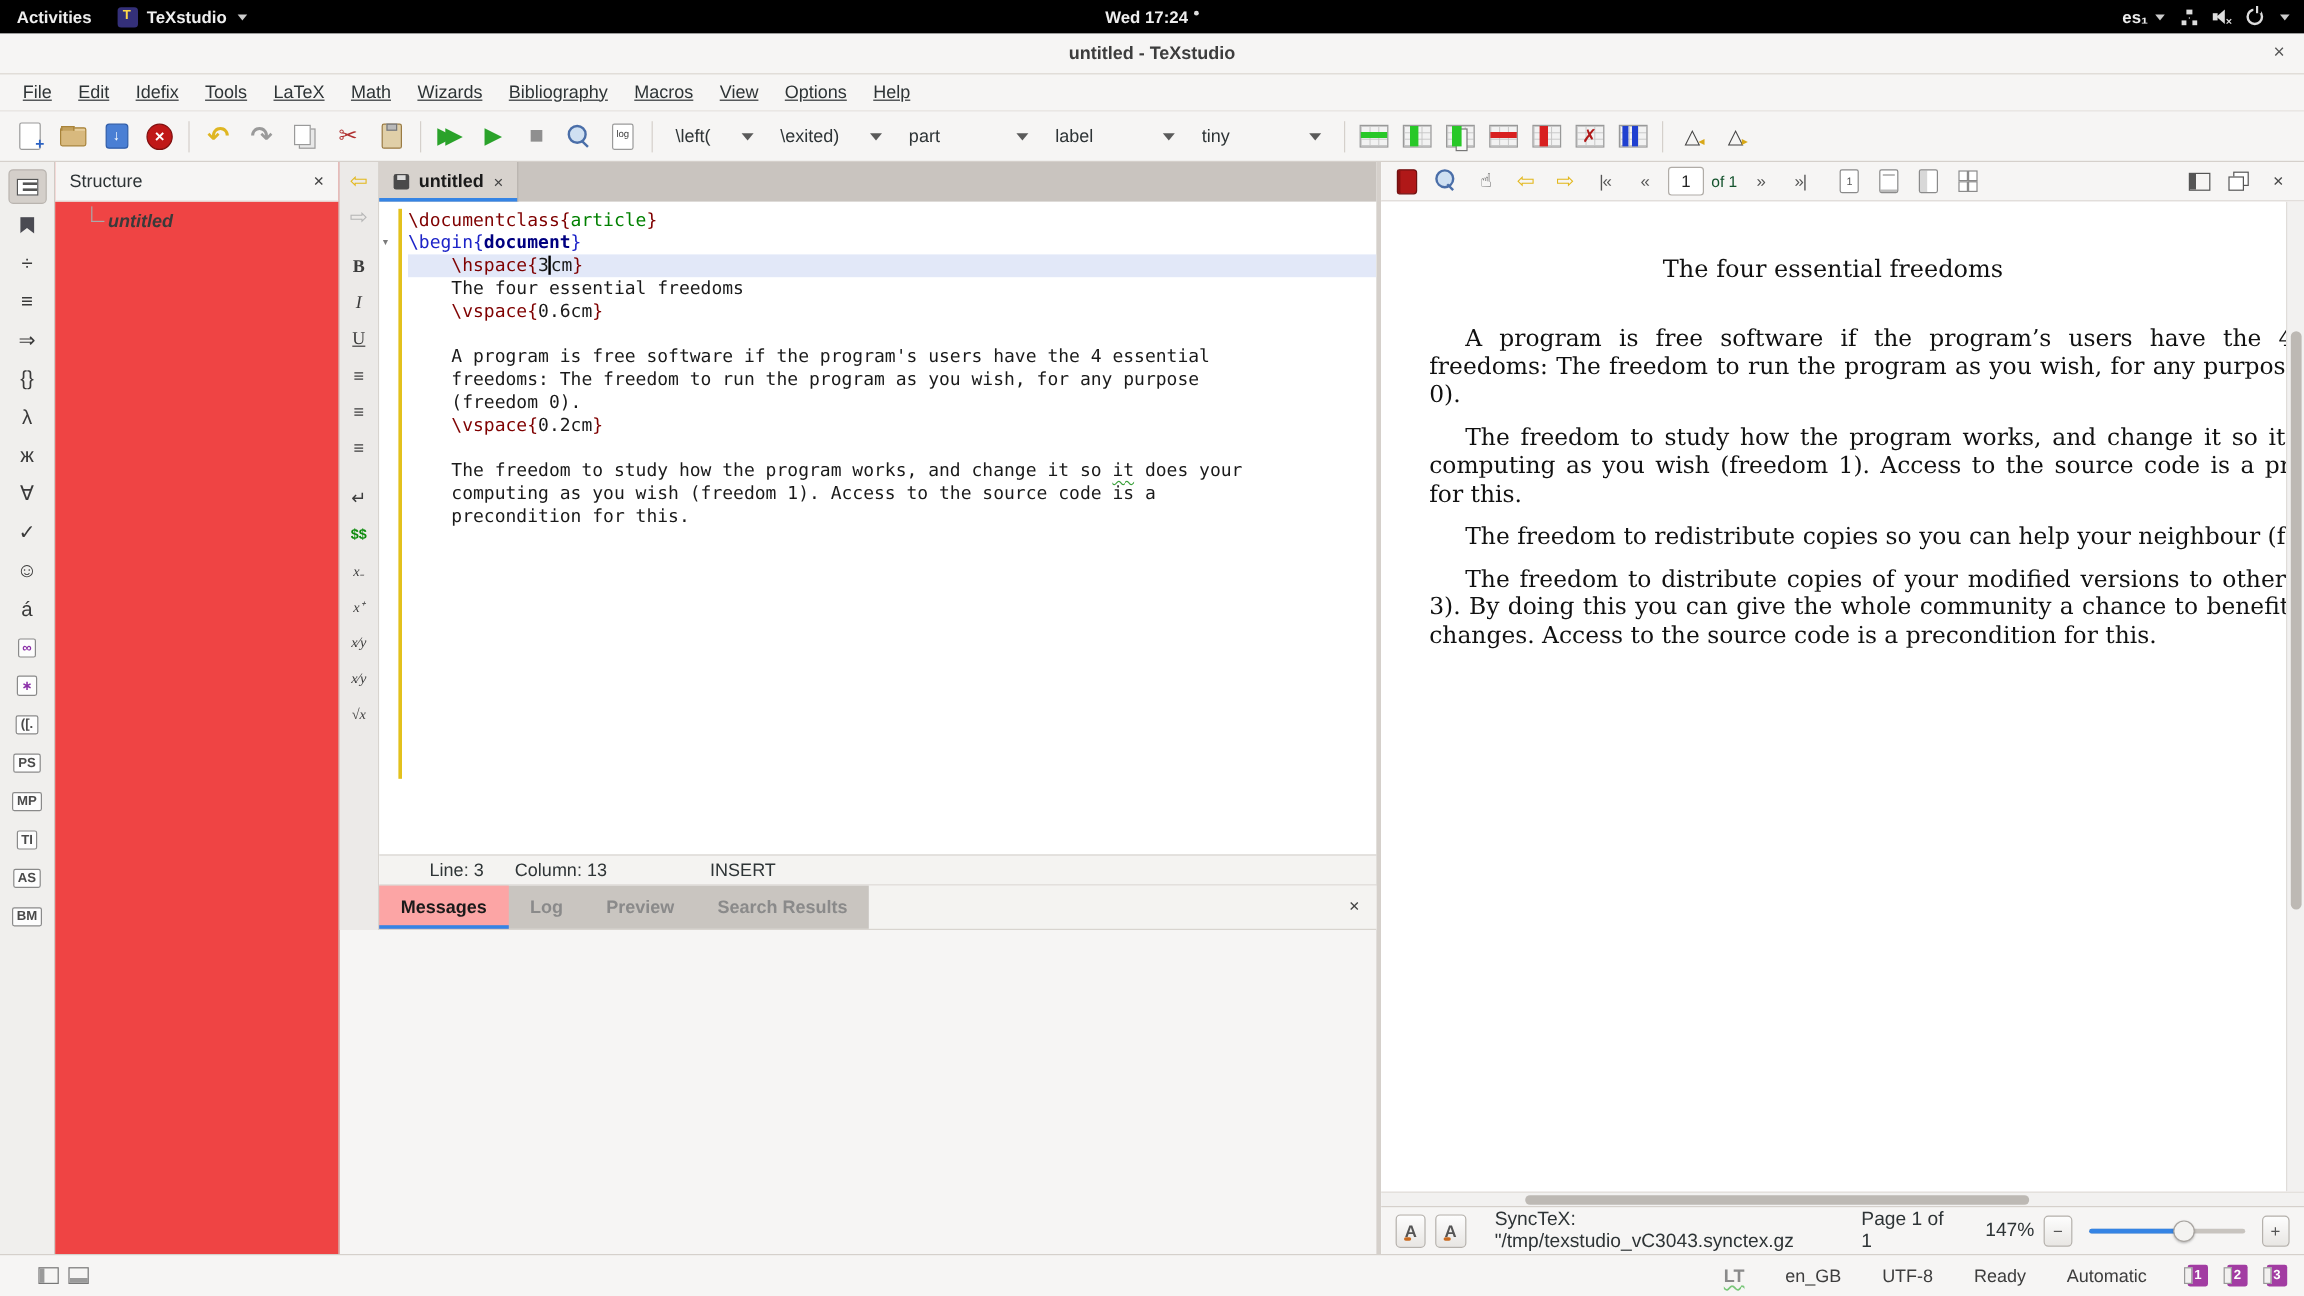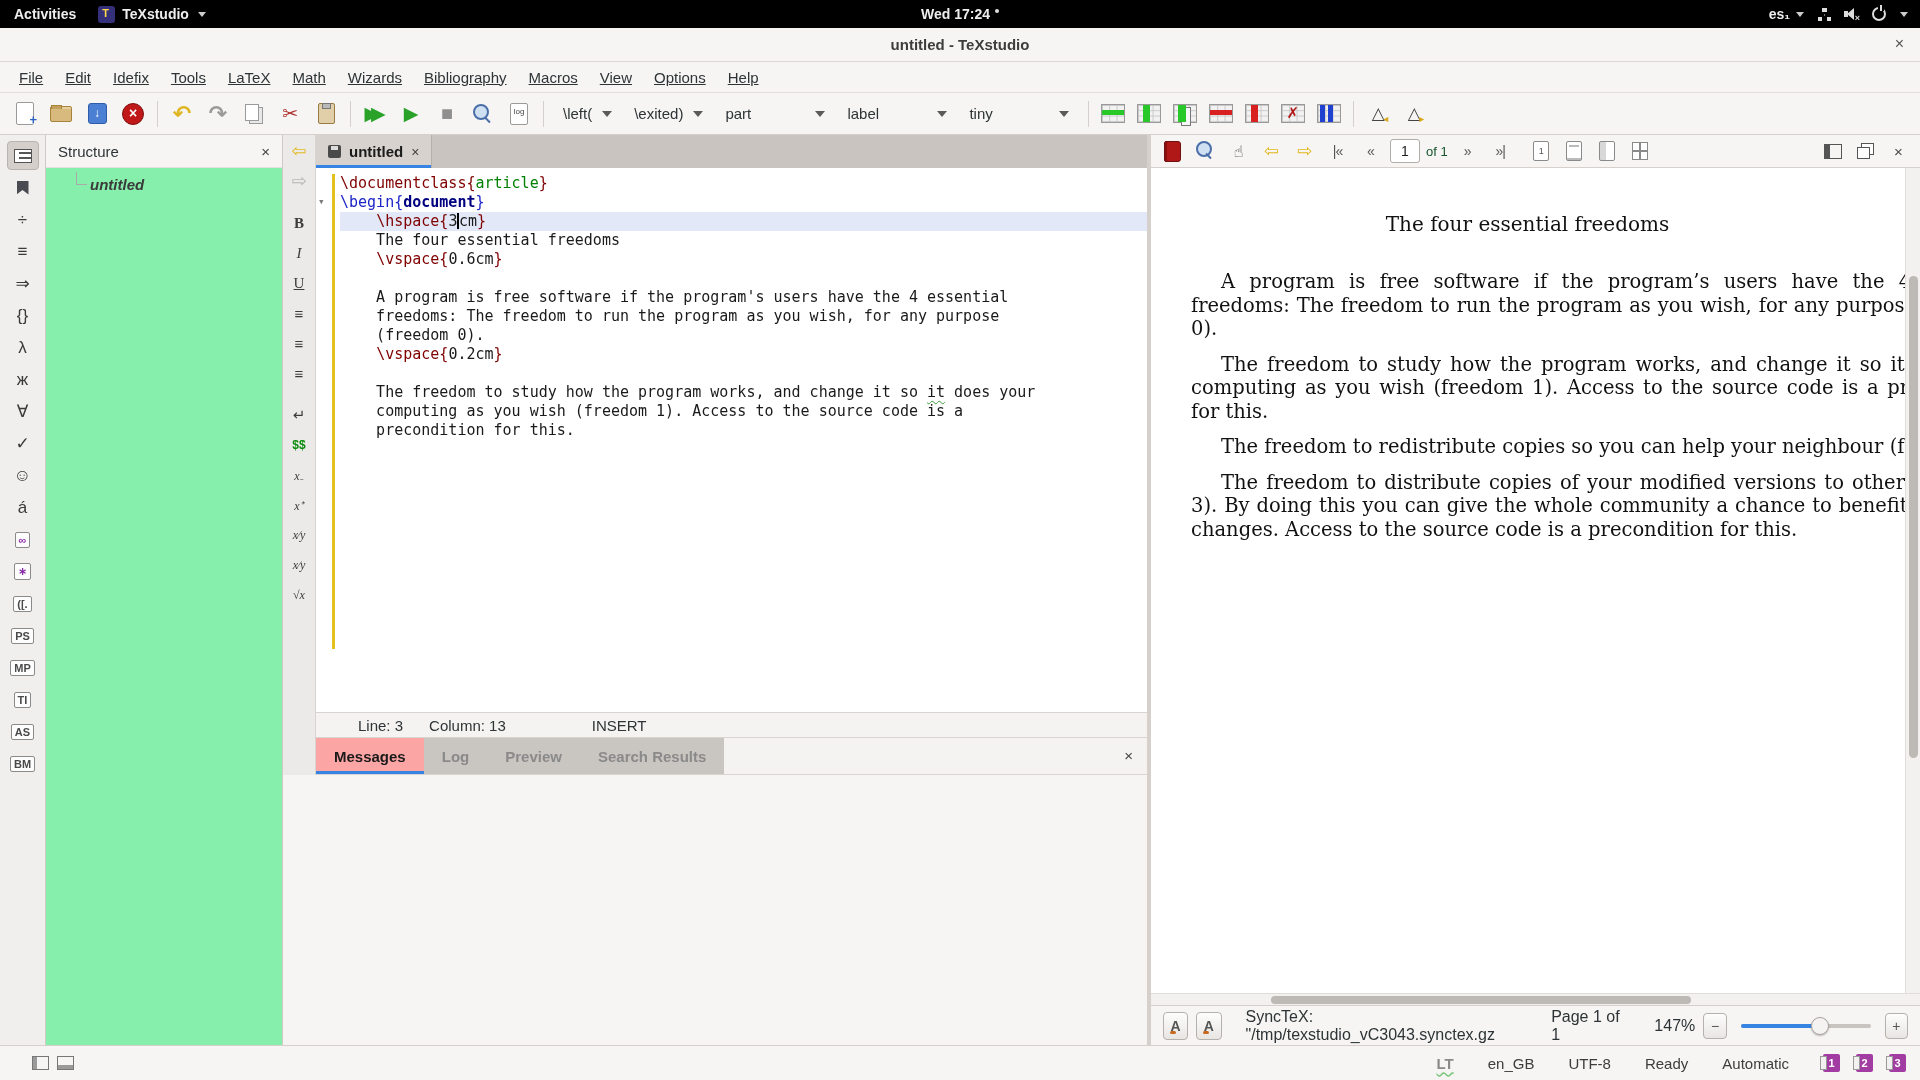--- a/index.html
+++ b/index.html
@@ -63,21 +63,21 @@
   .ico.save::after { content:"↓"; position:absolute; color:#fff; font-size:12px; font-weight:700; top:6px; }
   .ico.stop::before { content:""; width:20px; height:20px; border-radius:50%; background:#c01818; border:1px solid #7f0f0f; }
   .ico.stop::after { content:"×"; position:absolute; color:#fff; font-weight:700; font-size:14px; top:5px; }
   .ico.copy::before { content:""; width:12px; height:15px; background:#fff; border:1px solid #9a9a9a; box-shadow:4px 3px 0 -1px #e8e8e8, 4px 3px 0 0 #9a9a9a; margin:-3px 0 0 -4px; }
   .ico.paste::before { content:""; width:15px; height:19px; background:#e0cfa8; border:1px solid #9a7b43; border-radius:2px; }
   .ico.paste::after { content:""; position:absolute; top:3px; width:7px; height:4px; background:#b9b9b9; border:1px solid #777; }
   .ico.magnifier::before { content:""; width:12px; height:12px; border:2px solid #4a6ea8; border-radius:50%; background:#cfe0f2; margin:-4px 0 0 -4px; }
   .ico.magnifier::after { content:""; position:absolute; width:7px; height:2px; background:#4a6ea8; transform:rotate(45deg); right:7px; bottom:7px; }
   .ico.log::before { content:""; width:16px; height:20px; background:#fff; border:1px solid #9a9a9a; border-radius:2px; }
   .ico.log::after { content:"log"; position:absolute; font-size:8px; color:#444; top:7px; }
-  .combo { display:flex; align-items:center; gap:10px; padding:4px 10px; font-size:15px; color:#2e3436;text-align:center; }
+  .combo { display:flex; align-items:center; gap:26px; padding:4px 10px; font-size:15px; color:#2e3436;text-align:center; }
   .combo .cd { width:0; height:0; border-left:5px solid transparent; border-right:5px solid transparent; border-top:6px solid #5a5a5a; }
   .combo.wide { min-width:120px; justify-content:space-between; }
   .ico.tblico::before { content:""; width:22px; height:17px; border:1px solid #999;
     background-image:linear-gradient(#c6c6c6 1px, transparent 1px), linear-gradient(90deg,#c6c6c6 1px, transparent 1px);
     background-size:7.3px 5.3px; background-color:#f2f2f2; }
   .ico.tblico::after { content:""; position:absolute; }
   .ico.grow::after { left:4px; top:10px; width:22px; height:5px; background:#28c828; }
   .ico.gcol::after { left:9px; top:5px; width:7px; height:17px; background:#28c828; }
   .ico.gpaste::after { left:8px; top:5px; width:8px; height:17px; background:#28c828; box-shadow:4px 3px 0 0 #f7f7f7, 4px 3px 0 1px #777; }
   .ico.rrow::after { left:4px; top:10px; width:22px; height:5px; background:#d82020; }
@@ -90,21 +90,21 @@
   
   .main-row { display:flex; height:910px; }
   .dock-strip { width:46px; background:#f0efed; border-right:1px solid #cfcac5; display:flex; flex-direction:column; align-items:center; padding-top:6px; gap:3px; }
   .dock-ico { width:32px; height:29px; display:flex; align-items:center; justify-content:center; font-size:17px; color:#3a3a3a; border-radius:4px; }
   .dock-ico.sel { background:#d4cfca; border:1px solid #b9b4af; }
   .dock-ico.boxed span { border:1px solid #8a8a8a; border-radius:2px; font-size:11px; font-weight:700; color:#4a4a4a; padding:1px 3px; background:#fdfdfd; }
   .dock-ico.purple span { color:#8b2fa8; }
   .dock-ico.structico span { display:block; width:18px; height:14px; border:1px solid #555; background:linear-gradient(#555 2px, transparent 2px) 4px 2px/12px 4px no-repeat, linear-gradient(#555 2px, transparent 2px) 4px 7px/12px 4px no-repeat, #fff; }
   .dock-ico.bkm span { display:block; width:12px; height:14px; background:#4a4a52; clip-path:polygon(0 0,100% 0,100% 100%,50% 68%,0 100%); }
 
-  .struct-panel { width:237px; background:#86efac; display:flex; flex-direction:column; border-right:1px solid #cfcac5; }
+  .struct-panel { width:237px; background:#ef4444; display:flex; flex-direction:column; border-right:1px solid #cfcac5; }
   .struct-head { height:33px; background:#f6f5f4; display:flex; align-items:center; padding:0 12px; font-size:15px; color:#2e3436; border-bottom:1px solid #e4e0db; }
   .struct-close { margin-left:auto; font-size:15px; color:#444; }
   .struct-body { flex:1; padding:8px 0 0 28px; }
   .tree-item { font-size:15px; font-weight:700; font-style:italic; color:#3a3a3a; position:relative; padding-left:16px; }
   .tree-item::before { content:""; position:absolute; left:2px; top:-4px; width:10px; height:12px; border-left:1px solid #aaa; border-bottom:1px solid #aaa; }
 
   .center-col { width:864px; display:flex; flex-direction:column; }
   .editor-zone { display:flex; height:640px; }
   .estrip { width:33px; background:#eceae8; border-right:1px solid #d8d4cf; display:flex; flex-direction:column; align-items:center; padding-top:4px; gap:6px; }
   .estrip .ico { width:26px; height:24px; font-size:15px; color:#3c3c3c; }

